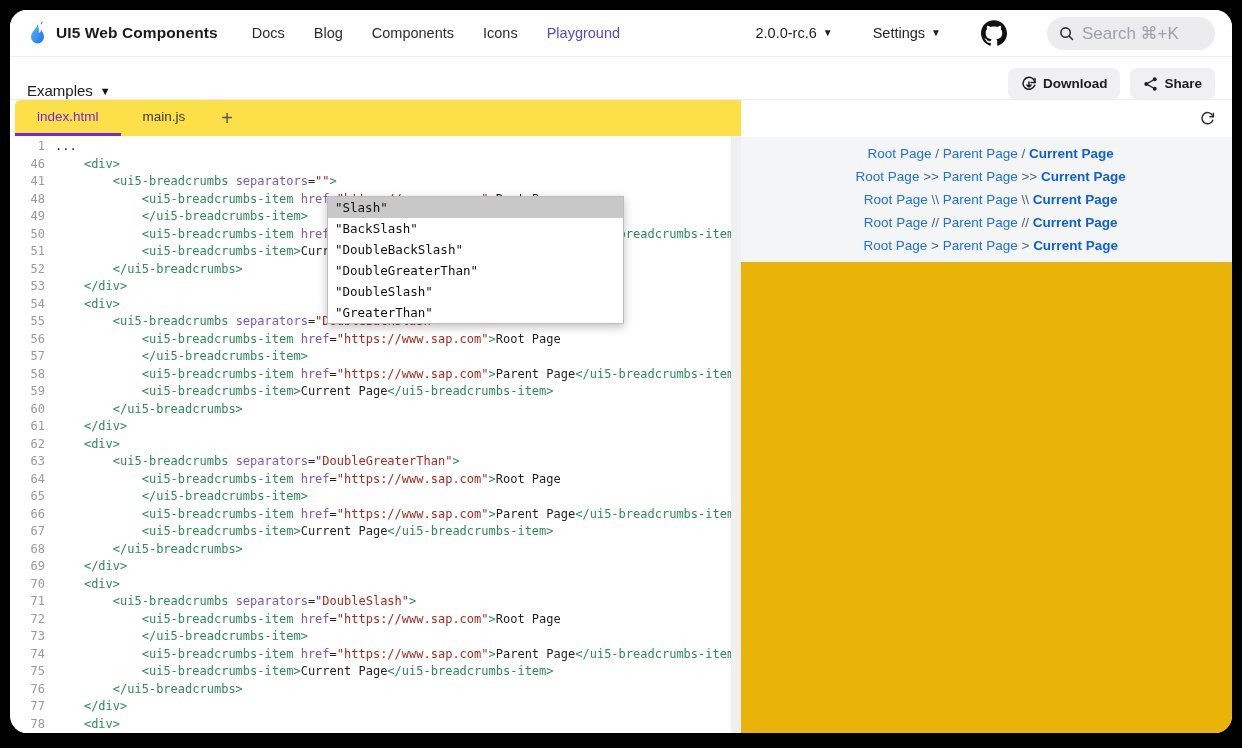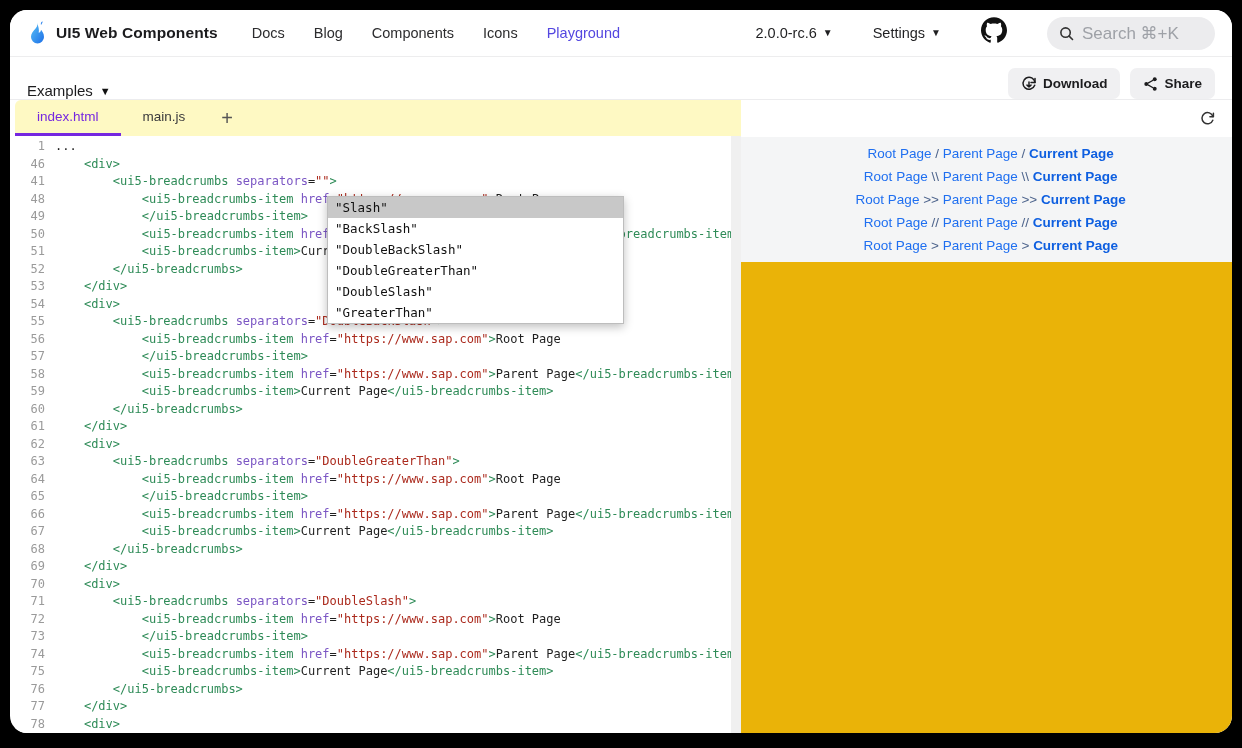--- a/index.html
+++ b/index.html
@@ -9,42 +9,42 @@
             background:#fff; border-radius:17px; overflow:hidden; display:flex; flex-direction:column; }
 
   
   .hdr { height:47px; flex:0 0 47px; display:flex; align-items:center; padding:0 17px;
          border-bottom:1px solid #ededee; background:#fff; }
   .brand { display:flex; align-items:center; gap:8px; }
   .brand-title { font-size:15.5px; font-weight:bold; color:#1b1b1d; letter-spacing:.1px; }
   nav { display:flex; gap:29px; margin-left:34px; }
   .nav-item { font-size:14.5px; color:#2c2c2e; text-decoration:none; cursor:pointer; }
   .nav-item.active { color:#5447e0; }
-  .hdr-right { margin-left:auto; display:flex; gap:40px; }
+  .hdr-right { margin-left:auto; display:flex; align-items:center; gap:40px; }
   .drop { display:flex; align-items:center; gap:6px; font-size:14.5px; color:#1f1f21; font-weight:500; cursor:pointer; }
   .caret { font-size:10px; color:#1f1f21; line-height:1; }
   .gh { width:26px; height:26px; cursor:pointer; }
   .search { width:168px; height:33px; background:#ececee; border-radius:17px; display:flex;
             align-items:center; padding:0 12px; gap:8px; cursor:text; }
   .search .ph { font-size:17px; color:#9ea1a7; }
 
   
   .exbar { height:43px; flex:0 0 43px; display:flex; align-items:flex-end; padding:0 17px;
            border-bottom:1px solid #ececee; background:#fff; }
   .ex-drop { display:flex; align-items:center; gap:7px; font-size:15px; color:#1c1c1e; cursor:pointer; }
   .ex-caret { font-size:11px; color:#111; }
   .exbar-right { margin-left:auto; display:flex; gap:10px; }
   .btn { display:flex; align-items:center; gap:6px; height:31px; padding:0 13px; border:none;
          border-radius:7px; background:#f0f0f2; font-family:"Liberation Sans",sans-serif;
          font-size:13.5px; font-weight:bold; color:#1c1c1e; cursor:pointer; }
 
   
   .main { flex:1; display:flex; min-height:0; position:relative; }
   .editor-pane { flex:0 0 607px; margin-left:5px; display:flex; flex-direction:column; position:relative; min-height:0; }
-  .tabs { height:36px; flex:0 0 36px; background:#fef9c3; display:flex; align-items:stretch; border-radius:6px 0 0 0; }
+  .tabs { height:36px; flex:0 0 36px; background:#fde047; display:flex; align-items:stretch; border-radius:6px 0 0 0; }
   .tab { display:flex; align-items:center; padding:0 22px; font-size:13.5px; color:#3a3a3c; cursor:pointer;
          border-bottom:3px solid transparent; }
   .tab.active { color:#7527e0; border-bottom-color:#7527e0; }
   .tab-plus { display:flex; align-items:center; padding:0 14px; font-size:20px; color:#555; cursor:pointer; }
   .code { flex:1; background:#fff; overflow:hidden; padding-top:2px;
           font-family:"DejaVu Sans Mono", monospace; font-size:12px; line-height:17.5px; }
   .cl { white-space:pre; height:17.5px; }
   .ln { display:inline-block; width:30px; text-align:right; color:#9a9a9a; margin-right:10px; }
   .tk-p { color:#1f1f1f; } .tk-t { color:#2e8b57; } .tk-a { color:#7b56c4; } .tk-s { color:#ab2a1d; }
   .scroll-strip { position:absolute; right:0; top:36px; bottom:0; width:10px; background:#f0f0f0; cursor:pointer; }
@@ -189,22 +189,22 @@
     </div>
     <div class="preview-pane">
       <div class="pv-toolbar">
         <svg width="17" height="17" viewBox="0 0 17 17" fill="none">
           <path d="M13.8 10.2a5.6 5.6 0 1 1 .1-3.7" stroke="#333" stroke-width="1.5" stroke-linecap="round"></path>
           <path d="M14.4 3.2v3.5h-3.5" fill="none" stroke="#333" stroke-width="1.5" stroke-linecap="round" stroke-linejoin="round"></path>
         </svg>
       </div>
       <div class="pv-content" id="crumbs">
           <div class="bc-row"><a class="bc-link">Root Page</a><span class="bc-sep"> / </span><a class="bc-link">Parent Page</a><span class="bc-sep"> / </span><span class="bc-cur">Current Page</span></div>
+          <div class="bc-row"><a class="bc-link">Root Page</a><span class="bc-sep"> &gt;&gt; </span><a class="bc-link">Parent Page</a><span class="bc-sep"> &gt;&gt; </span><span class="bc-cur">Current Page</span></div>
           <div class="bc-row"><a class="bc-link">Root Page</a><span class="bc-sep"> \\ </span><a class="bc-link">Parent Page</a><span class="bc-sep"> \\ </span><span class="bc-cur">Current Page</span></div>
-          <div class="bc-row"><a class="bc-link">Root Page</a><span class="bc-sep"> &gt;&gt; </span><a class="bc-link">Parent Page</a><span class="bc-sep"> &gt;&gt; </span><span class="bc-cur">Current Page</span></div>
           <div class="bc-row"><a class="bc-link">Root Page</a><span class="bc-sep"> // </span><a class="bc-link">Parent Page</a><span class="bc-sep"> // </span><span class="bc-cur">Current Page</span></div>
           <div class="bc-row"><a class="bc-link">Root Page</a><span class="bc-sep"> &gt; </span><a class="bc-link">Parent Page</a><span class="bc-sep"> &gt; </span><span class="bc-cur">Current Page</span></div>
         </div>
     </div>
   </div>
 
   <div class="ac" id="ac">
       <div class="ac-item sel">"Slash"</div>
       <div class="ac-item">"BackSlash"</div>
       <div class="ac-item">"DoubleBackSlash"</div>

